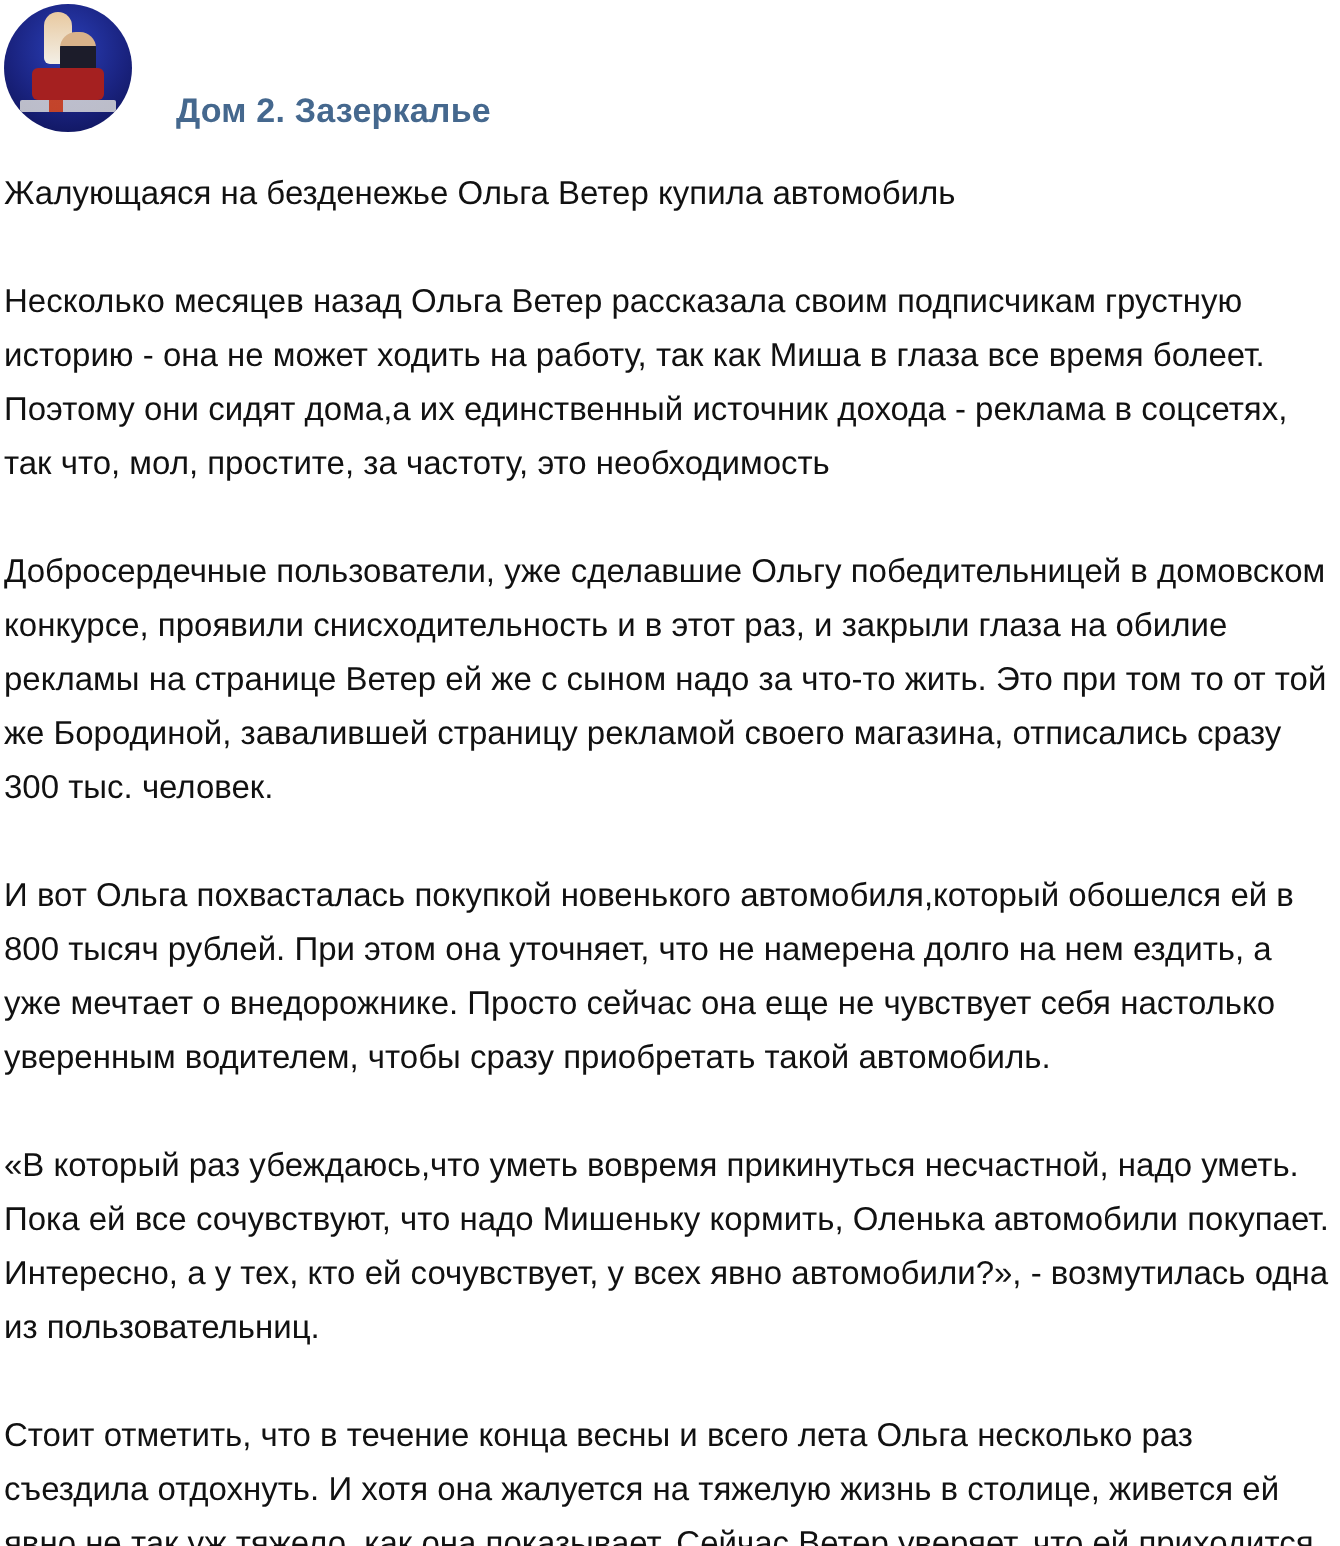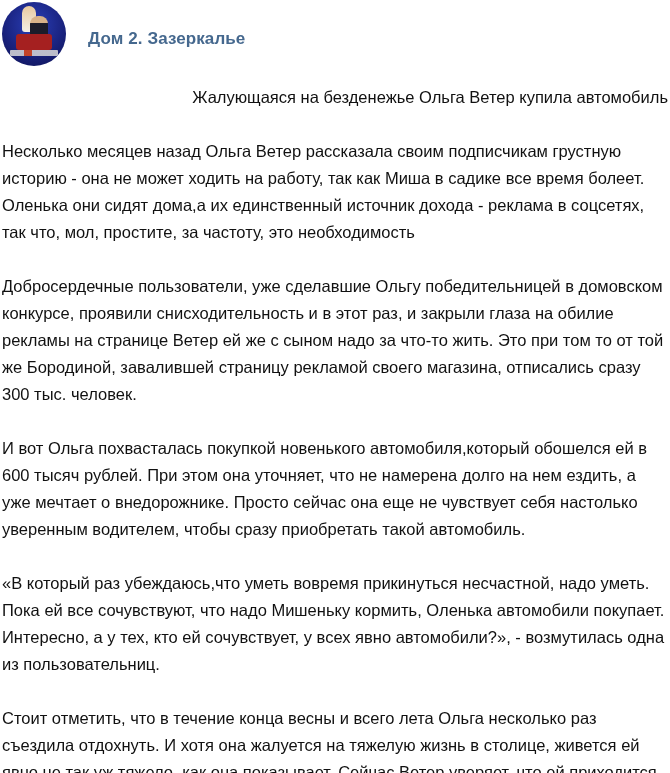--- a/index.html
+++ b/index.html
@@ -14,21 +14,21 @@
       position: relative;
       font-family: "Liberation Sans", sans-serif;
       color: #000000;
     }
     .header {
       position: absolute;
       left: 2px;
       top: 2px;
       height: 64px;
       display: flex;
-      align-items: center;
+      align-items: flex-end;
     }
     .avatar {
       width: 64px;
       height: 64px;
       border-radius: 50%;
       overflow: hidden;
       position: relative;
       background: radial-gradient(circle at 50% 35%, #2a3fb8 0%, #1a2380 55%, #0c1050 100%);
     }
     .avatar .fig1 {
@@ -77,36 +77,35 @@
       font-family: "Liberation Sans", sans-serif;
       font-size: 16.5px;
       line-height: 27px;
       color: #111111;
     }
     .content p {
       margin: 0 0 27px 0;
     }
     .content p.heading {
       margin-bottom: 27px;
-      text-align: right;
     }
   </style>
 </head>
 <body>
 
 <div class="header">
   <div class="avatar">
     <div class="fig1"></div>
     <div class="fig2"></div>
     <div class="chair"></div>
     <div class="caption"></div>
   </div>
   <div class="group-title">Дом 2. Зазеркалье</div>
 </div>
 
 <div class="content">
   <p class="heading">Жалующаяся на безденежье Ольга Ветер купила автомобиль</p>
-  <p>Несколько месяцев назад Ольга Ветер рассказала своим подписчикам грустную историю - она не может ходить на работу, так как Миша в садике все время болеет. Оленька они сидят дома,а их единственный источник дохода - реклама в соцсетях, так что, мол, простите, за частоту, это необходимость</p>
+  <p>Несколько месяцев назад Ольга Ветер рассказала своим подписчикам грустную историю - она не может ходить на работу, так как Миша в глаза все время болеет. Поэтому они сидят дома,а их единственный источник дохода - реклама в соцсетях, так что, мол, простите, за частоту, это необходимость</p>
   <p>Добросердечные пользователи, уже сделавшие Ольгу победительницей в домовском конкурсе, проявили снисходительность и в этот раз, и закрыли глаза на обилие рекламы на странице Ветер ей же с сыном надо за что-то жить. Это при том то от той же Бородиной, завалившей страницу рекламой своего магазина, отписались сразу 300 тыс. человек.</p>
-  <p>И вот Ольга похвасталась покупкой новенького автомобиля,который обошелся ей в 600 тысяч рублей. При этом она уточняет, что не намерена долго на нем ездить, а уже мечтает о внедорожнике. Просто сейчас она еще не чувствует себя настолько уверенным водителем, чтобы сразу приобретать такой автомобиль.</p>
+  <p>И вот Ольга похвасталась покупкой новенького автомобиля,который обошелся ей в 800 тысяч рублей. При этом она уточняет, что не намерена долго на нем ездить, а уже мечтает о внедорожнике. Просто сейчас она еще не чувствует себя настолько уверенным водителем, чтобы сразу приобретать такой автомобиль.</p>
   <p>«В который раз убеждаюсь,что уметь вовремя прикинуться несчастной, надо уметь. Пока ей все сочувствуют, что надо Мишеньку кормить, Оленька автомобили покупает. Интересно, а у тех, кто ей сочувствует, у всех явно автомобили?», - возмутилась одна из пользовательниц.</p>
   <p>Стоит отметить, что в течение конца весны и всего лета Ольга несколько раз съездила отдохнуть. И хотя она жалуется на тяжелую жизнь в столице, живется ей явно не так уж тяжело, как она показывает. Сейчас Ветер уверяет, что ей приходится оставаться исключительно из-за квартиры.</p>
 </div>
 
 </body></html>

